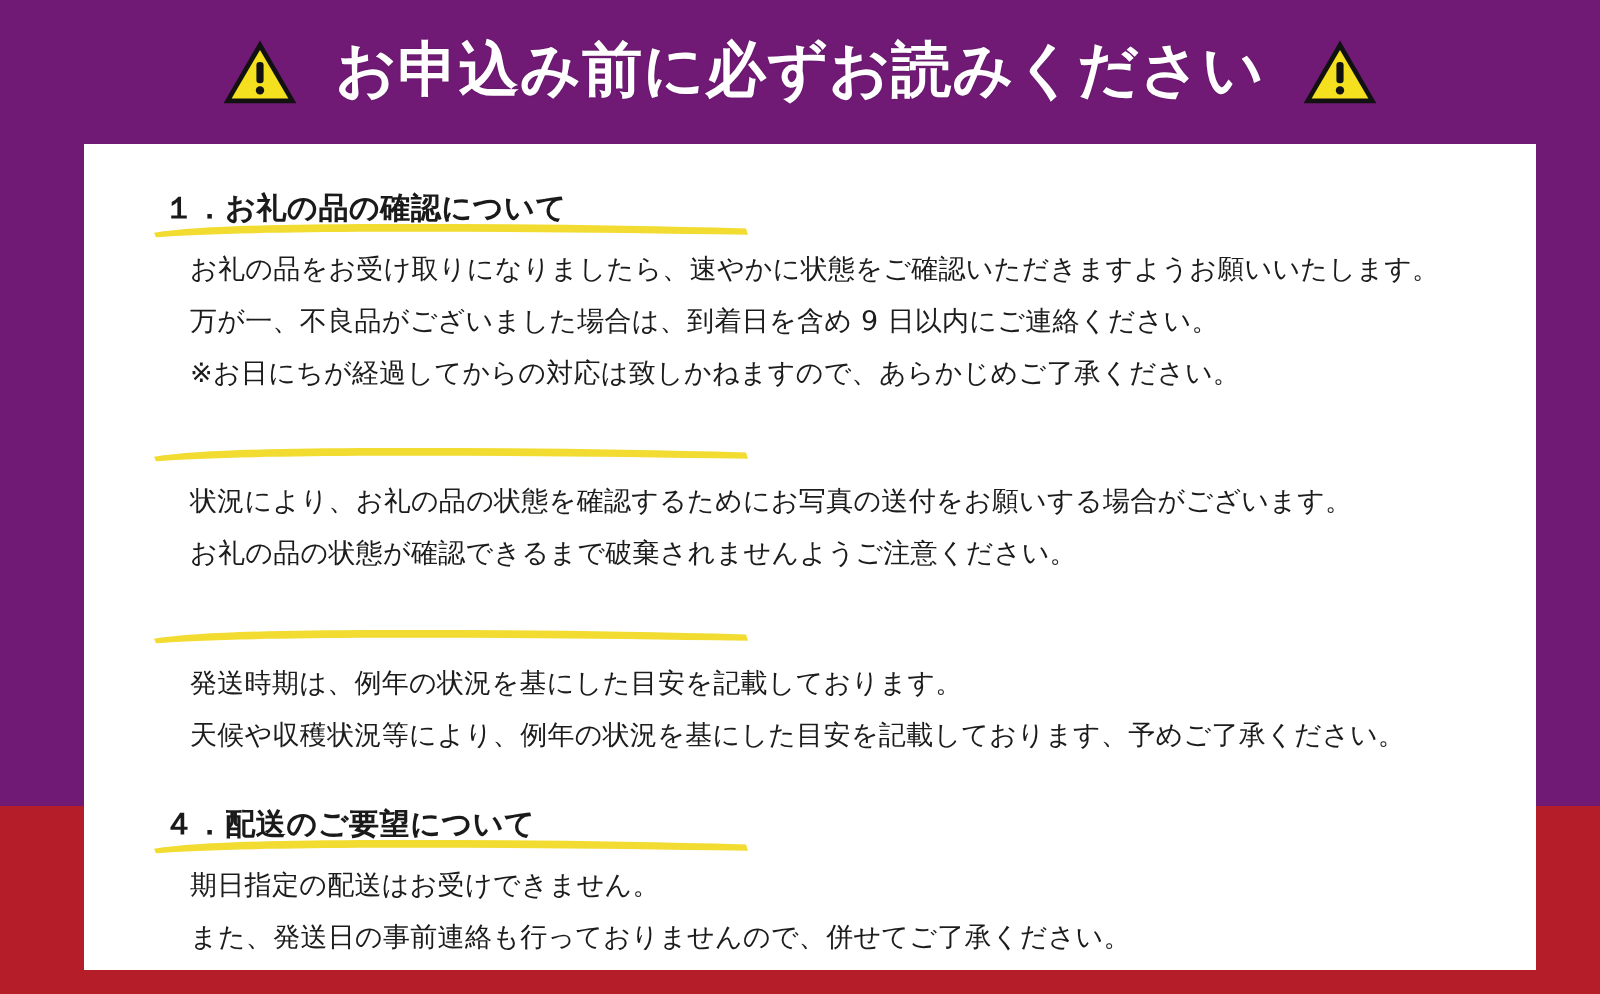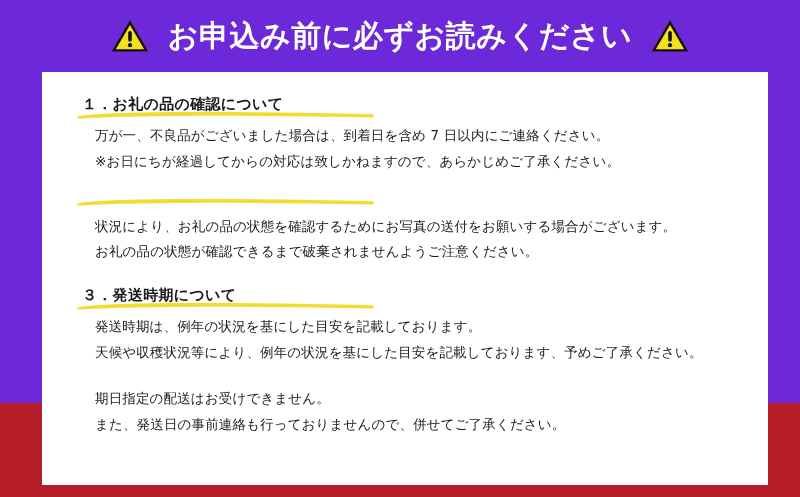--- a/index.html
+++ b/index.html
@@ -11,21 +11,21 @@
     height: 497px;
     overflow: hidden;
     font-family: "DejaVu Sans", "Liberation Sans", sans-serif;
     background: #b51e28;
   }
 
   .notice-wrap {
     position: relative;
     width: 800px;
     height: 403px;
-    background: #6d28d9;
+    background: #701a75;
     box-sizing: border-box;
   }
 
   
   .banner {
     position: absolute;
     left: 0;
     top: 0;
     width: 800px;
     height: 72px;
@@ -126,44 +126,50 @@
 
   <div class="panel">
 
     <div class="section">
       <div class="section-heading">
         <span>１．お礼の品の確認について</span>
         <svg class="brush" viewBox="0 0 300 9" preserveAspectRatio="none">
           <path d="M1,6.4 C22,3.1 60,2.2 112,2.0 C172,1.8 232,2.6 297,4.2 L298,7.4 C232,6.4 172,5.7 112,5.9 C60,6.1 22,7.0 2,8.6 Z" fill="#f2dc32"></path>
         </svg>
       </div>
-      <div class="body-line">万が一、不良品がございました場合は、到着日を含め 7 日以内にご連絡ください。</div>
+      <div class="body-line">お礼の品をお受け取りになりましたら、速やかに状態をご確認いただきますようお願いいたします。</div>
+      <div class="body-line">万が一、不良品がございました場合は、到着日を含め 9 日以内にご連絡ください。</div>
       <div class="body-line">※お日にちが経過してからの対応は致しかねますので、あらかじめご了承ください。</div>
     </div>
 
     <div class="section">
       <div class="section-heading">
         <svg class="brush" viewBox="0 0 300 9" preserveAspectRatio="none">
           <path d="M1,6.4 C22,3.1 60,2.2 112,2.0 C172,1.8 232,2.6 297,4.2 L298,7.4 C232,6.4 172,5.7 112,5.9 C60,6.1 22,7.0 2,8.6 Z" fill="#f2dc32"></path>
         </svg>
       </div>
       <div class="body-line">状況により、お礼の品の状態を確認するためにお写真の送付をお願いする場合がございます。</div>
       <div class="body-line">お礼の品の状態が確認できるまで破棄されませんようご注意ください。</div>
     </div>
 
     <div class="section">
       <div class="section-heading">
-        <span>３．発送時期について</span>
         <svg class="brush" viewBox="0 0 300 9" preserveAspectRatio="none">
           <path d="M1,6.4 C22,3.1 60,2.2 112,2.0 C172,1.8 232,2.6 297,4.2 L298,7.4 C232,6.4 172,5.7 112,5.9 C60,6.1 22,7.0 2,8.6 Z" fill="#f2dc32"></path>
         </svg>
       </div>
       <div class="body-line">発送時期は、例年の状況を基にした目安を記載しております。</div>
       <div class="body-line">天候や収穫状況等により、例年の状況を基にした目安を記載しております、予めご了承ください。</div>
     </div>
 
     <div class="section">
+      <div class="section-heading">
+        <span>４．配送のご要望について</span>
+        <svg class="brush" viewBox="0 0 300 9" preserveAspectRatio="none">
+          <path d="M1,6.4 C22,3.1 60,2.2 112,2.0 C172,1.8 232,2.6 297,4.2 L298,7.4 C232,6.4 172,5.7 112,5.9 C60,6.1 22,7.0 2,8.6 Z" fill="#f2dc32"></path>
+        </svg>
+      </div>
       <div class="body-line">期日指定の配送はお受けできません。</div>
       <div class="body-line">また、発送日の事前連絡も行っておりませんので、併せてご了承ください。</div>
     </div>
 
   </div>
 </div>
 
 </body></html>

